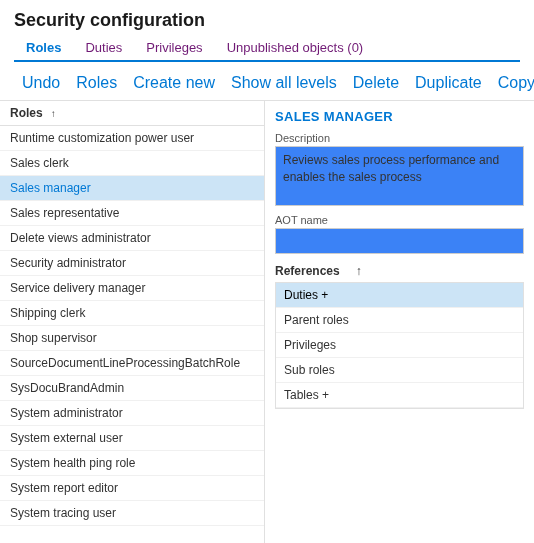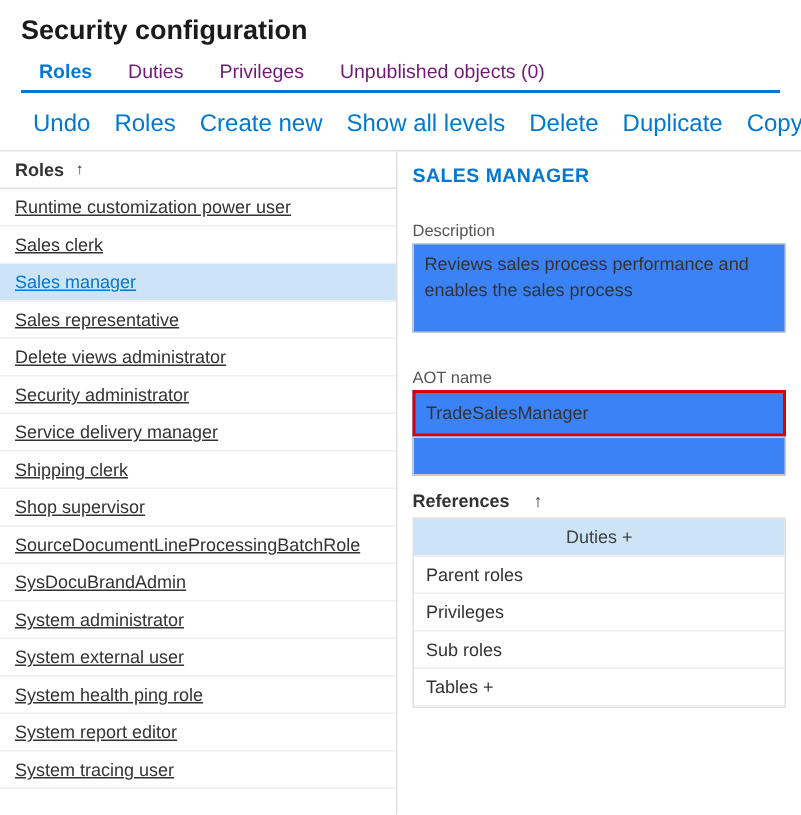--- a/index.html
+++ b/index.html
@@ -79,21 +79,20 @@
       gap: 4px;
     }
     .list-item {
       padding: 5px 10px;
       font-size: 12px;
       cursor: pointer;
       border-bottom: 1px solid #f0f0f0;
       white-space: nowrap;
       overflow: hidden;
       text-overflow: ellipsis;
-      text-decoration: underline;
     }
     .list-item.selected {
       background: #cce4f6;
       color: #0078d4;
     }
     .right-panel {
       flex: 1;
       overflow-y: auto;
       padding: 8px 10px;
     }
@@ -102,21 +101,21 @@
       font-weight: 700;
       color: #0078d4;
       margin-bottom: 8px;
       text-transform: uppercase;
       letter-spacing: 0.3px;
     }
     .field-label {
       font-size: 11px;
       color: #555;
       margin-bottom: 2px;
-      margin-top: 24px;
+      margin-top: 8px;
     }
     .field-box {
       border: 1px solid #ccc;
       padding: 5px 7px;
       font-size: 12px;
       color: #333;
       background: #3b82f6;
       min-height: 28px;
       line-height: 1.4;
     }
@@ -139,22 +138,21 @@
       gap: 16px;
     }
     .ref-item {
       padding: 5px 8px;
       font-size: 12px;
       cursor: pointer;
       border-bottom: 1px solid #f0f0f0;
     }
     .ref-item.selected {
       background: #cce4f6;
-      color: #404040;
-      text-align: center;
+      color: #000000;
     }
     .up-arrow {
       font-size: 10px;
       margin-left: 4px;
     }
   </style>
 </head>
 <body>
 
 <div class="page-header">
@@ -205,23 +203,20 @@
 
   <div class="right-panel">
     <div class="section-title">SALES MANAGER</div>
 
     <div class="field-label">Description</div>
     <div class="field-box description">
       <span>Reviews sales process performance and enables the sales process</span>
     </div>
 
     <div class="field-label">AOT name</div>
-    <div class="field-box highlighted">
-      <span>TradeSalesManager</span>
-    </div>
 
     <div class="field-box empty">
       <span></span>
     </div>
 
     <div class="references-header">
       <span>References</span>
       <span>↑</span>
     </div>
 

